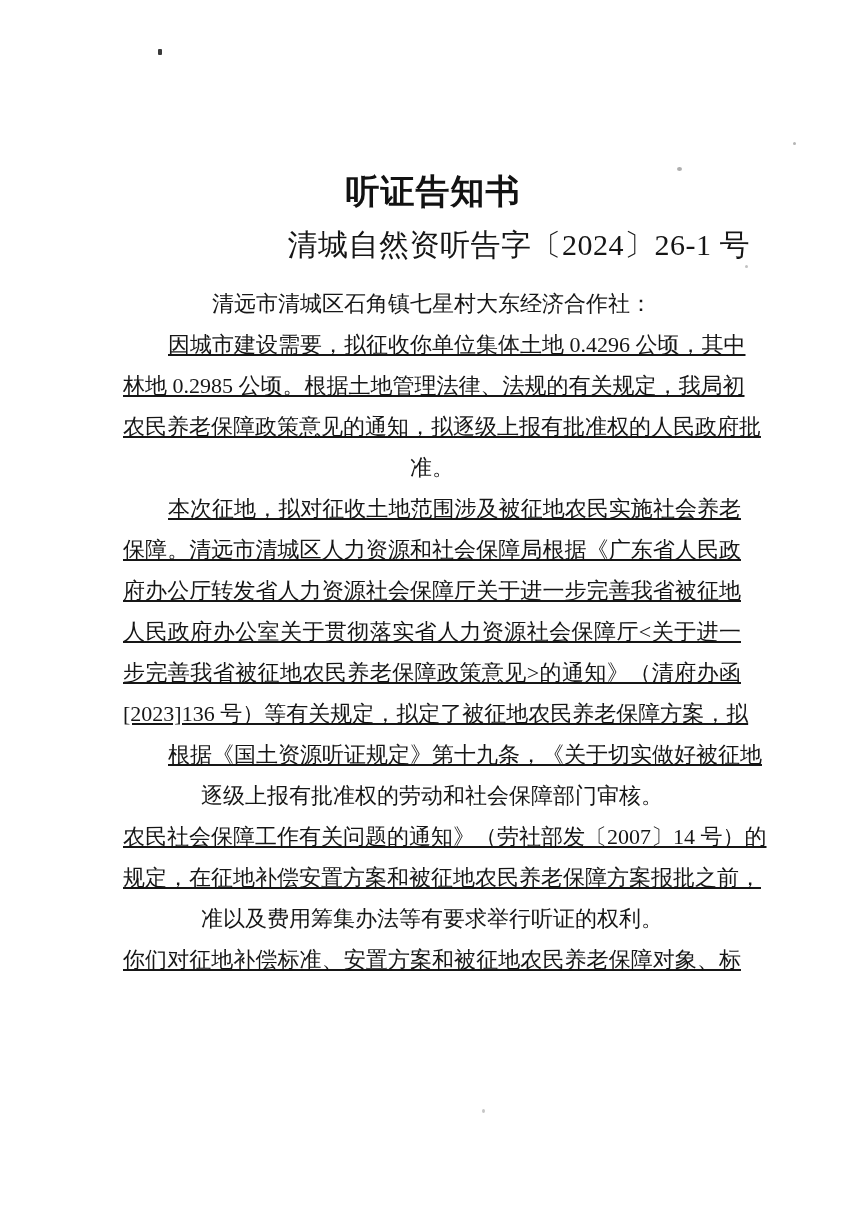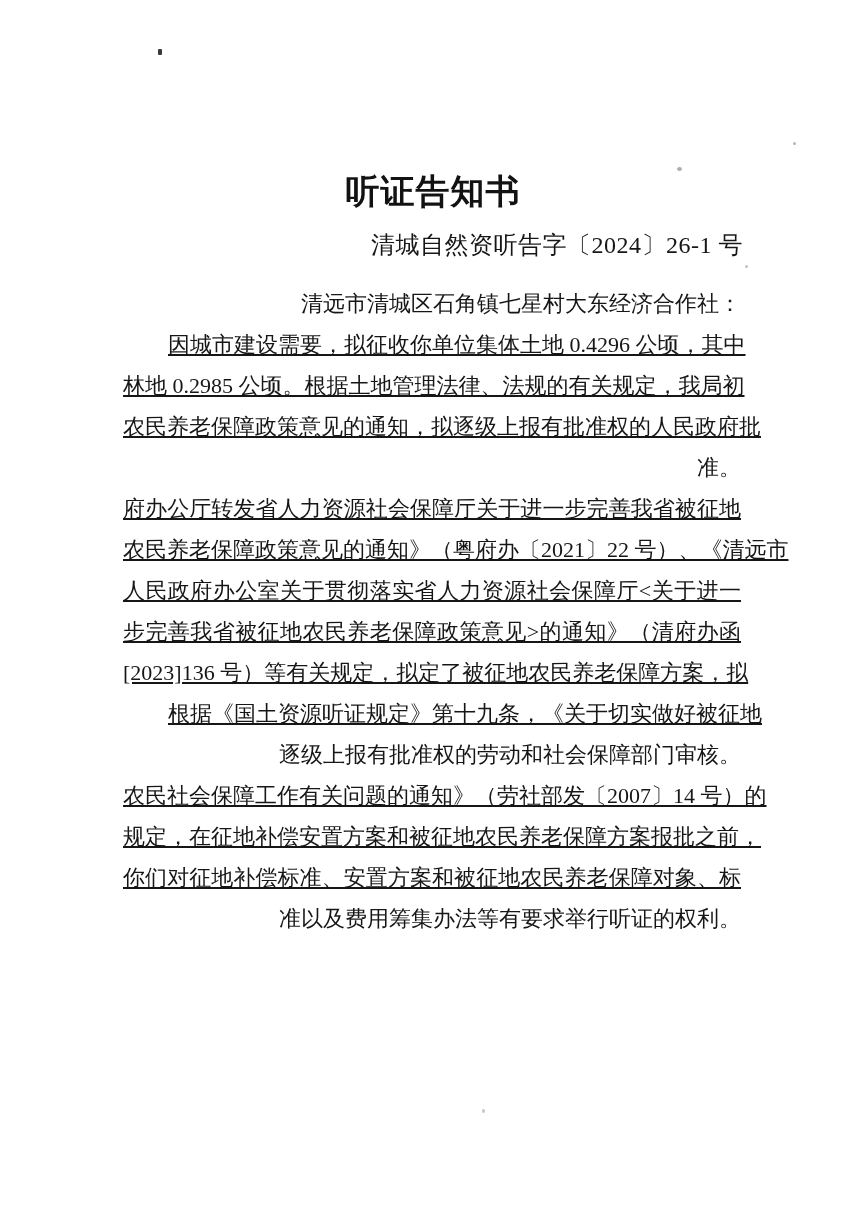--- a/index.html
+++ b/index.html
@@ -30,41 +30,41 @@
     font-size: 34px;
     line-height: 34px;
     font-weight: 700;
     letter-spacing: 1px;
     font-family: "Liberation Sans", "DejaVu Sans", sans-serif;
     color: #121212;
   }
   .doc-number {
     position: absolute;
     top: 230px;
-    right: 107px;
-    font-size: 24px;
+    right: 100px;
+    font-size: 30px;
     line-height: 30px;
     letter-spacing: 0.5px;
     color: #161616;
     white-space: nowrap;
   }
   .body-block {
     position: absolute;
     top: 283px;
     left: 123px;
     width: 618px;
     font-size: 22px;
     color: #161616;
   }
   .line {
     height: 41px;
     line-height: 41px;
     white-space: nowrap;
     overflow: visible;
-    text-align: right;
+    text-align: center;
   }
   .line.just {
     text-align: justify;
     text-align-last: justify;
     text-decoration: underline;
   }
   .line.indent {
     text-indent: 45px;
   }
   .speck {
@@ -91,26 +91,27 @@
   <h1 class="title">听证告知书</h1>
 
   <div class="doc-number">清城自然资听告字〔2024〕26-1 号</div>
 
   <div class="body-block">
       <div class="line">清远市清城区石角镇七星村大东经济合作社：</div>
       <div class="line indent just">因城市建设需要，拟征收你单位集体土地 0.4296 公顷，其中</div>
       <div class="line just">林地 0.2985 公顷。根据土地管理法律、法规的有关规定，我局初</div>
       <div class="line just">农民养老保障政策意见的通知，拟逐级上报有批准权的人民政府批</div>
       <div class="line">准。</div>
+      <div class="line indent just">本次征地，拟对征收土地范围涉及被征地农民实施社会养老</div>
+      <div class="line just">保障。清远市清城区人力资源和社会保障局根据《广东省人民政</div>
       <div class="line just">府办公厅转发省人力资源社会保障厅关于进一步完善我省被征地</div>
-      <div class="line just">农民养老保障政策意见的通知》（粤府办〔2021〕22 号）、《清远市</div>
       <div class="line just">人民政府办公室关于贯彻落实省人力资源社会保障厅&lt;关于进一</div>
       <div class="line just">步完善我省被征地农民养老保障政策意见&gt;的通知》（清府办函</div>
       <div class="line just">[2023]136 号）等有关规定，拟定了被征地农民养老保障方案，拟</div>
       <div class="line indent just">根据《国土资源听证规定》第十九条，《关于切实做好被征地</div>
       <div class="line">逐级上报有批准权的劳动和社会保障部门审核。</div>
       <div class="line just">农民社会保障工作有关问题的通知》（劳社部发〔2007〕14 号）的</div>
       <div class="line just">规定，在征地补偿安置方案和被征地农民养老保障方案报批之前，</div>
+      <div class="line">准以及费用筹集办法等有要求举行听证的权利。</div>
       <div class="line just">你们对征地补偿标准、安置方案和被征地农民养老保障对象、标</div>
-      <div class="line">准以及费用筹集办法等有要求举行听证的权利。</div>
     </div>
 
 </div>
 
 </body></html>

